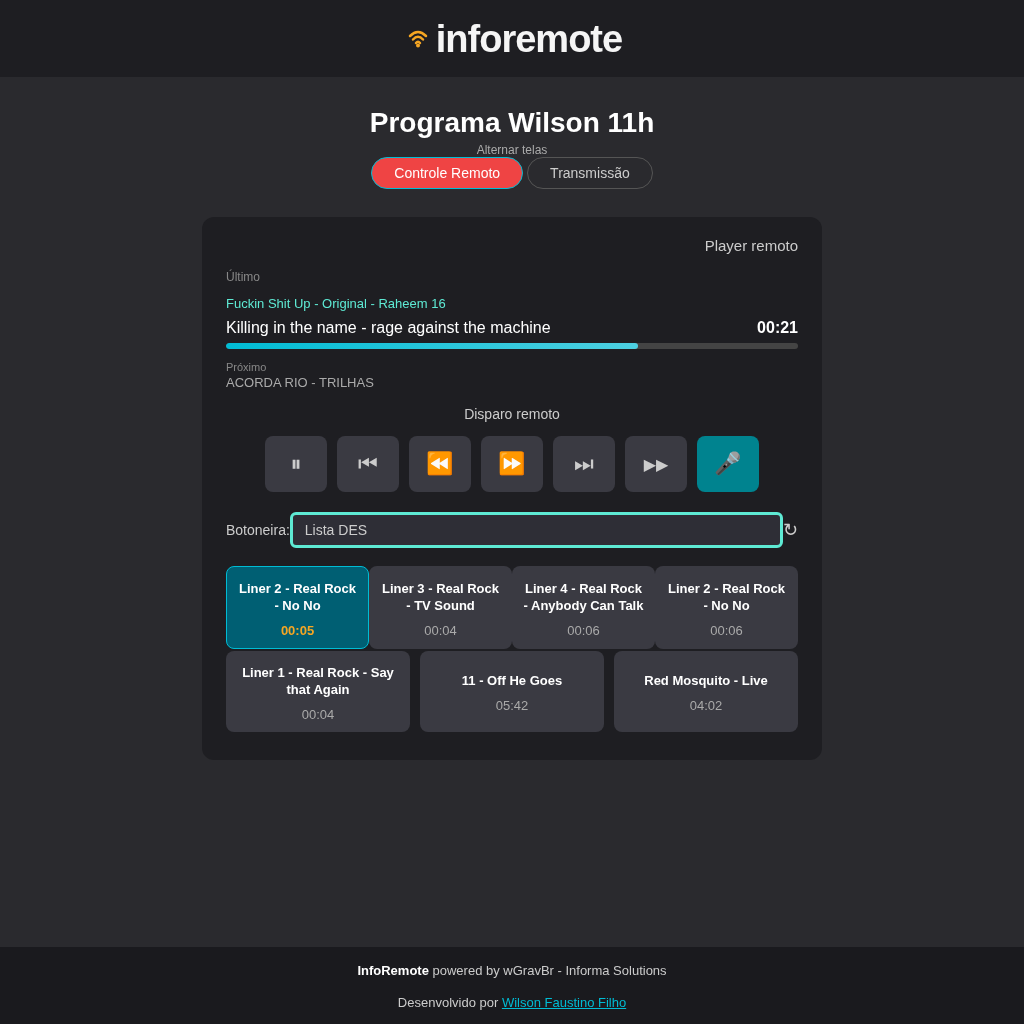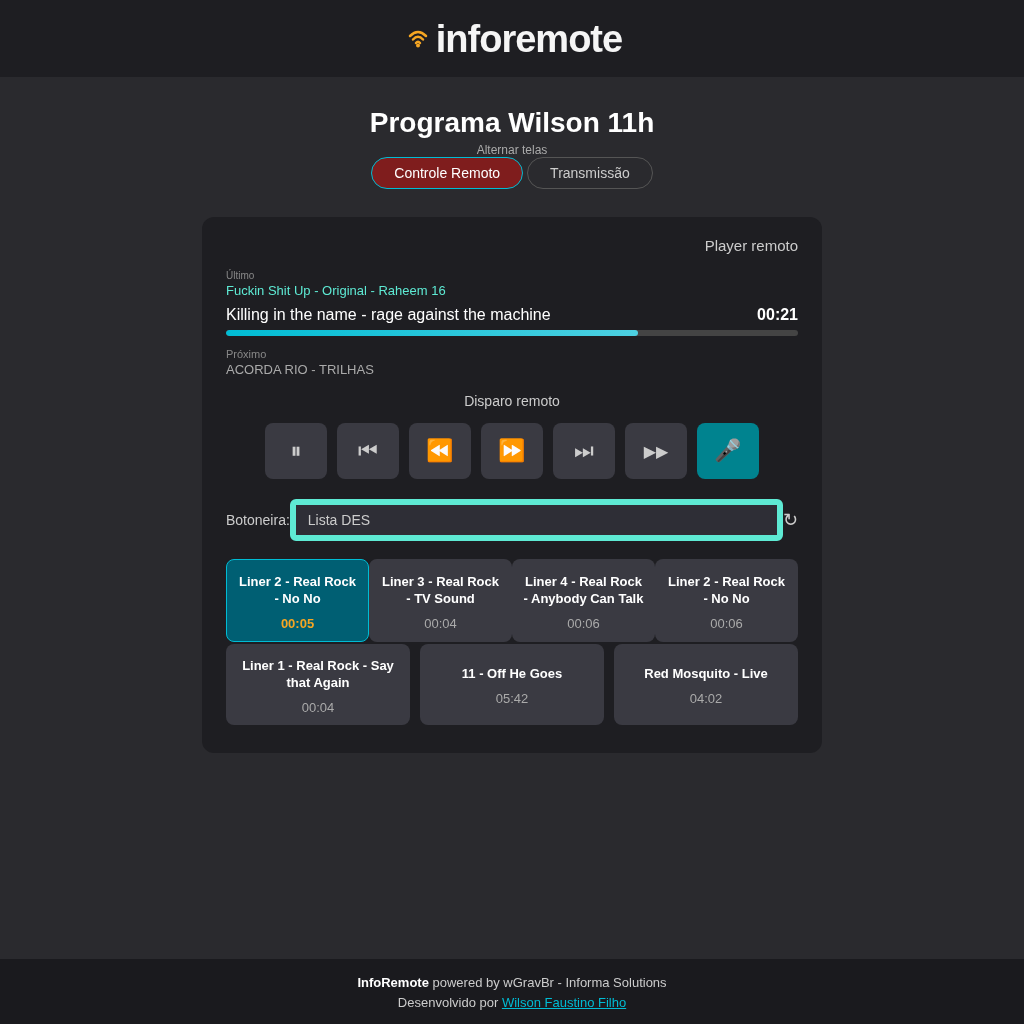--- a/index.html
+++ b/index.html
@@ -57,21 +57,21 @@
     }
 
     .tab-btn {
       padding: 7px 22px;
       border-radius: 20px;
       border: 1px solid #555;
       font-size: 14px;
       cursor: pointer;
     }
     .tab-btn.active {
-      background-color: #7f1d1d;
+      background-color: #ef4444;
       color: #fff;
       border-color: #00bcd4;
     }
     .tab-btn.inactive {
       background-color: transparent;
       color: #ccc;
     }
 
     
     .player-card {
@@ -82,23 +82,23 @@
     }
 
     .player-title {
       text-align: right;
       font-size: 15px;
       color: #ccc;
       margin-bottom: 16px;
     }
 
     .ultimo-label {
-      font-size: 10px;
+      font-size: 12px;
       color: #888;
-      margin-bottom: 2px;
+      margin-bottom: 12px;
     }
     .ultimo-track {
       font-size: 13px;
       color: #5eead4;
       margin-bottom: 8px;
     }
 
     .current-track-row {
       display: flex;
       justify-content: space-between;
@@ -183,21 +183,21 @@
       margin-bottom: 18px;
     }
     .botoneira-label {
       font-size: 14px;
       color: #ccc;
       white-space: nowrap;
     }
     .botoneira-select {
       flex: 1;
       background-color: #2e2e36;
-      border: 6px solid #5eead4;
+      border: 3px solid #5eead4;
       border-radius: 6px;
       color: #ccc;
       padding: 7px 12px;
       font-size: 14px;
       cursor: pointer;
       appearance: none;
     }
     .refresh-icon-btn {
       background: none;
       border: none;
@@ -251,21 +251,21 @@
     
     .footer {
       width: 100%;
       background-color: #1a1a1e;
       padding: 16px 0 14px;
       text-align: center;
     }
     .footer-line1 {
       font-size: 13px;
       color: #ccc;
-      margin-bottom: 5px;
+      margin-bottom: 17px;
     }
     .footer-line1 strong { color: #fff; }
     .footer-line2 {
       font-size: 13px;
       color: #ccc;
     }
     .footer-link {
       color: #00bcd4;
     }
 

